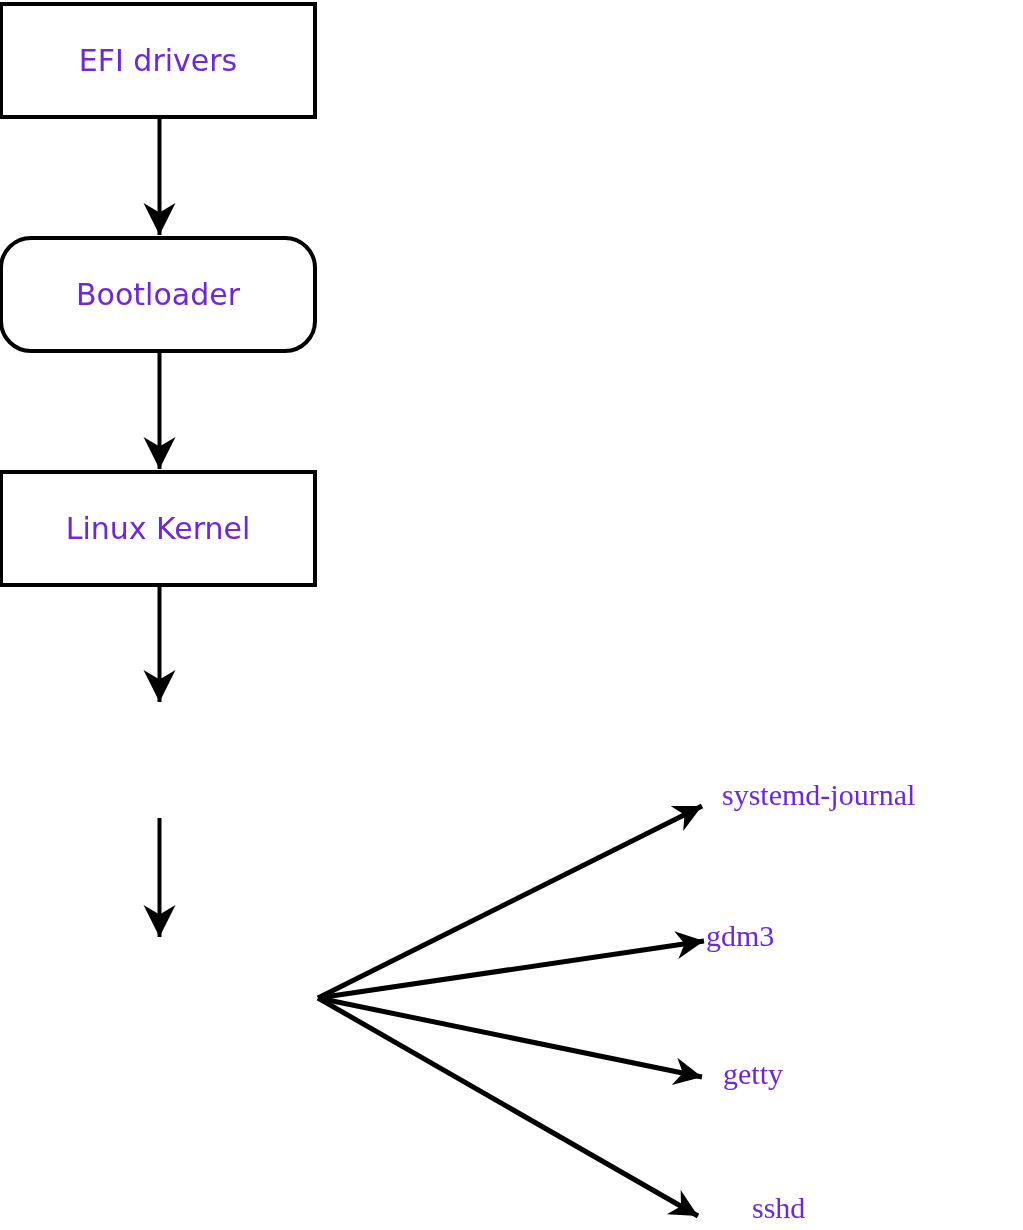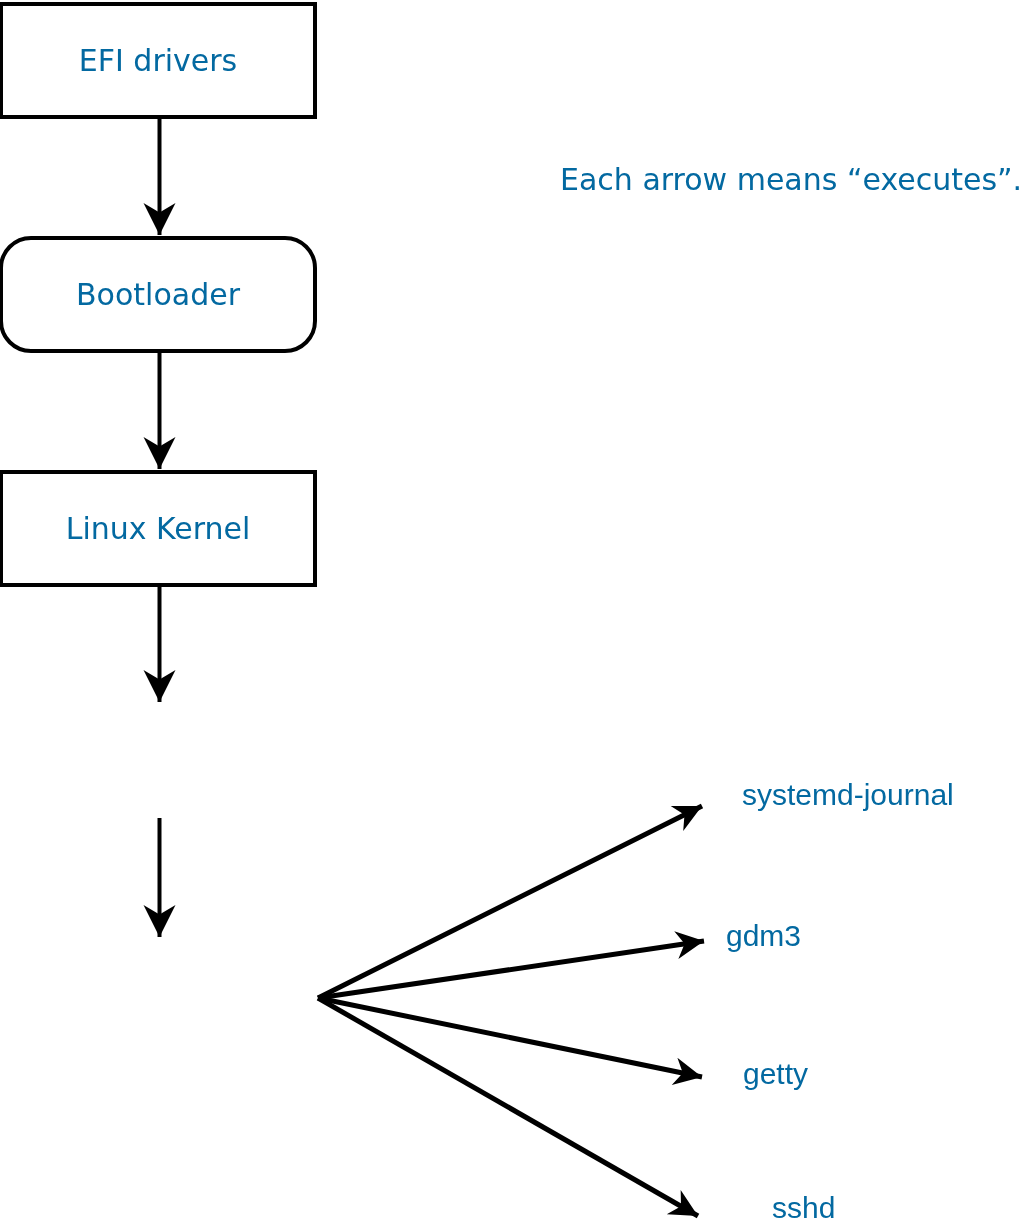--- a/index.html
+++ b/index.html
@@ -7,21 +7,21 @@
     padding: 0;
     background: #ffffff;
   }
   .canvas {
     position: relative;
     width: 1023px;
     height: 1230px;
     background: #ffffff;
     overflow: hidden;
     font-family: "DejaVu Sans", sans-serif;
-    color: #0369a1;
+    color: #6d28d9;
   }
   .arrows-layer {
     position: absolute;
     left: 0;
     top: 0;
     width: 1023px;
     height: 1230px;
   }
   .flow-box {
     position: absolute;
@@ -50,25 +50,24 @@
     position: absolute;
     left: 560px;
     top: 162px;
     font-size: 30px;
     line-height: 1.2;
     white-space: nowrap;
   }
   .process-label {
     position: absolute;
     transform: translateY(-50%);
-    font-family: Liberation Sans, sans-serif;
+    font-family: Liberation Serif, serif;
     font-size: 30px;
     line-height: 1;
     white-space: nowrap;
-    margin-left: 20px;
   }
   .proc-journal { left: 722px; top: 795px;  }
   .proc-gdm3    { left: 706px; top: 936px;  }
   .proc-getty   { left: 723px; top: 1074px; }
   .proc-sshd    { left: 752px; top: 1208px; }
 </style>
 </head>
 <body>
 
 <div class="canvas">
@@ -101,20 +100,19 @@
   <div class="flow-box box-boot">
     <span class="node-label">Bootloader</span>
   </div>
 
   <div class="flow-box box-kernel">
     <span class="node-label">Linux Kernel</span>
   </div>
 
 
 
-  <div class="caption">Each arrow means “executes”.</div>
 
   <div class="process-label proc-journal">systemd-journal</div>
   <div class="process-label proc-gdm3">gdm3</div>
   <div class="process-label proc-getty">getty</div>
   <div class="process-label proc-sshd">sshd</div>
 
 </div>
 
 </body></html>

